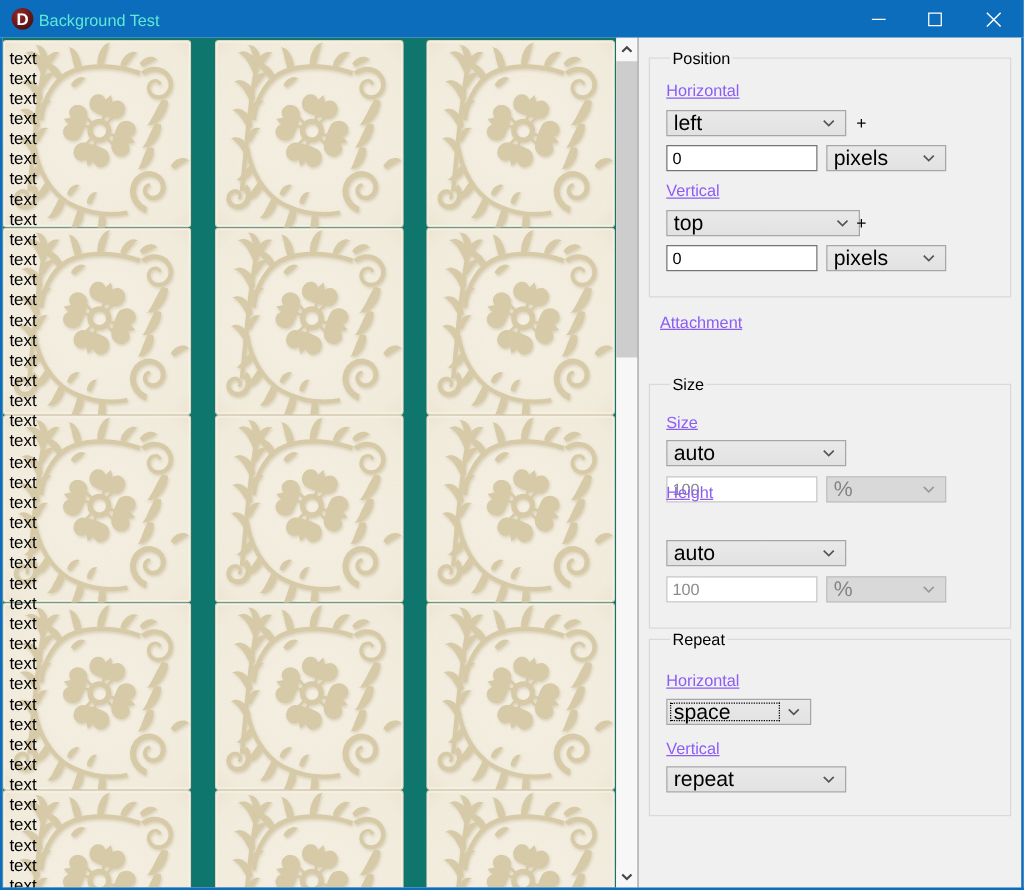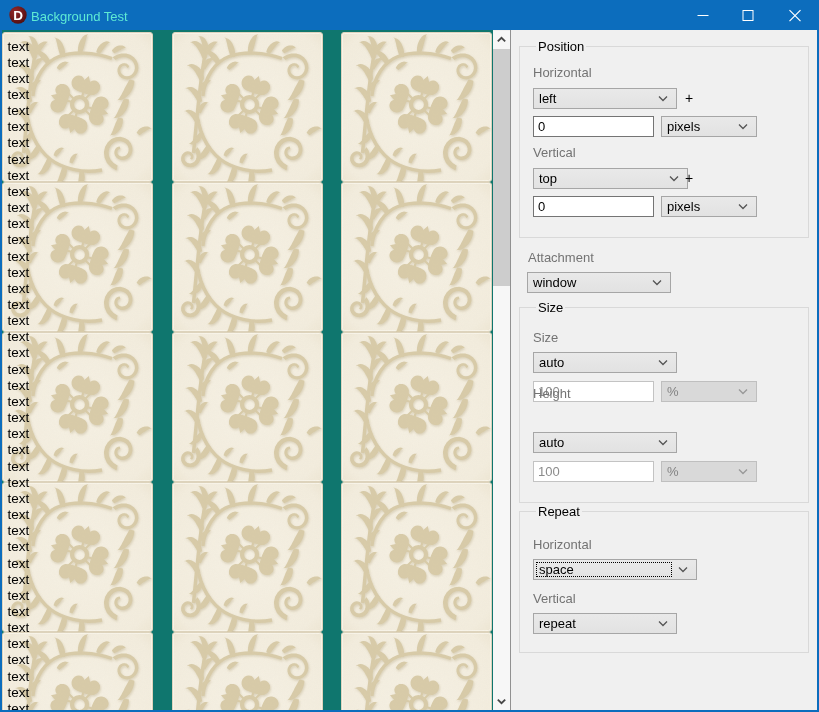--- a/index.html
+++ b/index.html
@@ -13,22 +13,22 @@
   .pane{position:absolute;left:2px;top:30px;width:491px;height:680px;background:#0f766e;overflow:hidden;}
   .tile{position:absolute;width:151px;height:150px;}
   .textcol{position:absolute;left:5.5px;top:8.5px;font-size:13.5px;line-height:16.15px;color:#000;}
   .sb{position:absolute;left:493px;top:31px;width:17px;height:679px;background:#f7f7f7;}
   .sb .btn{position:absolute;left:0;width:17px;height:17px;background:#f7f7f7;}
   .sb .thumb{position:absolute;left:0;top:18px;width:17px;height:237px;background:#cdcdcd;}
   .divider{position:absolute;left:510px;top:30px;width:1px;height:680px;background:#919191;}
   .panel{position:absolute;left:511px;top:30px;width:306px;height:680px;background:#f0f0f0;}
   .gb{position:absolute;border:1px solid #d9d9d9;}
   .gb-cap{position:absolute;background:#f0f0f0;padding:0 2px;font-size:13px;color:#000;margin-left:12px;}
-  .lbl{position:absolute;font-size:13px;color:#737373;}
-  .combo{position:absolute;box-sizing:border-box;height:21px;background:linear-gradient(#e9e9e9,#e2e2e2);border:1px solid #a6a6a6;font-size:13px;color:#000;padding-left:5px;line-height:19px;}
+  .lbl{position:absolute;font-size:13px;color:#8b5cf6;text-decoration:underline;}
+  .combo{position:absolute;box-sizing:border-box;height:21px;background:linear-gradient(#e9e9e9,#e2e2e2);border:1px solid #a6a6a6;font-size:17px;color:#000;padding-left:5px;line-height:19px;}
   .combo svg{position:absolute;right:8px;top:7px;}
   .combo.dis{background:#d9d9d9;border-color:#bfbfbf;color:#838383;}
   .edit{position:absolute;box-sizing:border-box;height:21px;background:#fff;border:1px solid #747474;font-size:13px;color:#000;padding-left:4px;line-height:19px;}
   .edit.dis{border-color:#c3c3c3;color:#8b8b8b;}
   .plus{position:absolute;font-size:14px;color:#000;}
   .focusrect{position:absolute;left:2px;top:2px;right:24px;bottom:2px;border:1px dotted #000;}
 </style>
 </head>
 <body>
 <div class="win">
@@ -119,43 +119,40 @@
   <div class="combo" style="left:533px;top:168px;width:155px;">top<svg width="10" height="6">
         <path d="M1 0.5 L5 4.5 L9 0.5" fill="none" stroke="#545454" stroke-width="1.3"></path>
       </svg></div>
   <div class="plus" style="left:685px;top:170px;">+</div>
   <div class="edit" style="left:533px;top:196px;width:121px;">0</div>
   <div class="combo" style="left:661px;top:196px;width:96px;">pixels<svg width="10" height="6">
         <path d="M1 0.5 L5 4.5 L9 0.5" fill="none" stroke="#545454" stroke-width="1.3"></path>
       </svg></div>
 
   <div class="lbl" style="left:528px;top:250px;">Attachment</div>
-  <div class="combo" style="left:527px;top:272px;width:144px;">window<svg width="10" height="6">
-        <path d="M1 0.5 L5 4.5 L9 0.5" fill="none" stroke="#545454" stroke-width="1.3"></path>
-      </svg></div>
 
   <div class="lbl" style="left:533px;top:330px;">Size</div>
   <div class="combo" style="left:533px;top:352px;width:144px;">auto<svg width="10" height="6">
         <path d="M1 0.5 L5 4.5 L9 0.5" fill="none" stroke="#545454" stroke-width="1.3"></path>
       </svg></div>
   <div class="edit dis" style="left:533px;top:381px;width:121px;">100</div>
   <div class="combo dis" style="left:661px;top:381px;width:96px;">%<svg width="10" height="6">
         <path d="M1 0.5 L5 4.5 L9 0.5" fill="none" stroke="#9a9a9a" stroke-width="1.4"></path>
       </svg></div>
   <div class="lbl" style="left:533px;top:386px;">Height</div>
   <div class="combo" style="left:533px;top:432px;width:144px;">auto<svg width="10" height="6">
         <path d="M1 0.5 L5 4.5 L9 0.5" fill="none" stroke="#545454" stroke-width="1.3"></path>
       </svg></div>
   <div class="edit dis" style="left:533px;top:461px;width:121px;">100</div>
   <div class="combo dis" style="left:661px;top:461px;width:96px;">%<svg width="10" height="6">
         <path d="M1 0.5 L5 4.5 L9 0.5" fill="none" stroke="#9a9a9a" stroke-width="1.4"></path>
       </svg></div>
 
   <div class="lbl" style="left:533px;top:537px;">Horizontal</div>
-  <div class="combo" style="left:533px;top:559px;width:164px;">space<svg width="10" height="6">
+  <div class="combo" style="left:533px;top:559px;width:116px;">space<svg width="10" height="6">
         <path d="M1 0.5 L5 4.5 L9 0.5" fill="none" stroke="#545454" stroke-width="1.3"></path>
       </svg><div class="focusrect"></div></div>
   <div class="lbl" style="left:533px;top:591px;">Vertical</div>
   <div class="combo" style="left:533px;top:613px;width:144px;">repeat<svg width="10" height="6">
         <path d="M1 0.5 L5 4.5 L9 0.5" fill="none" stroke="#545454" stroke-width="1.3"></path>
       </svg></div>
 
   <div class="titlebar">
     <svg width="36" height="30" style="position:absolute;left:0;top:0;">
       <defs>

